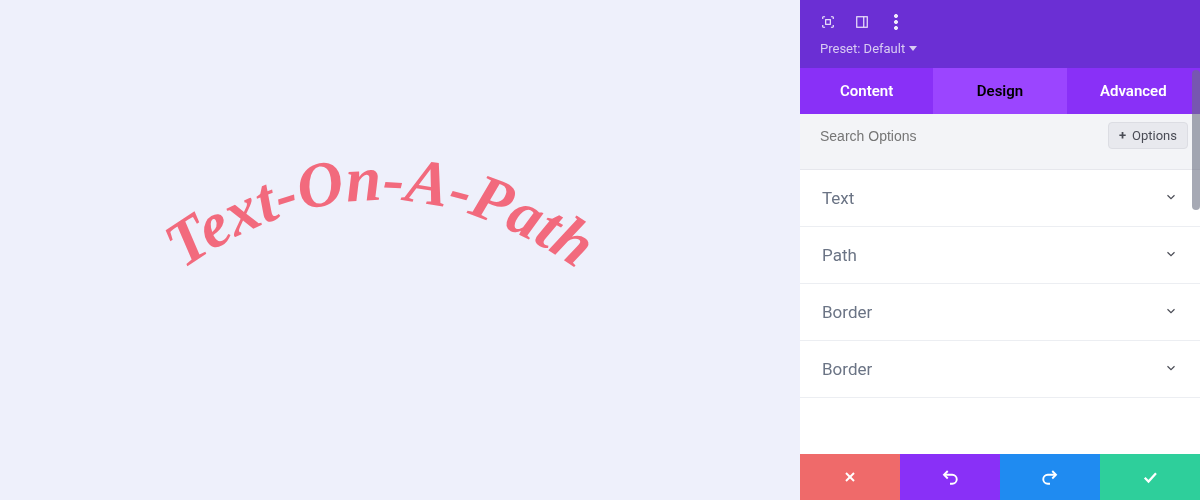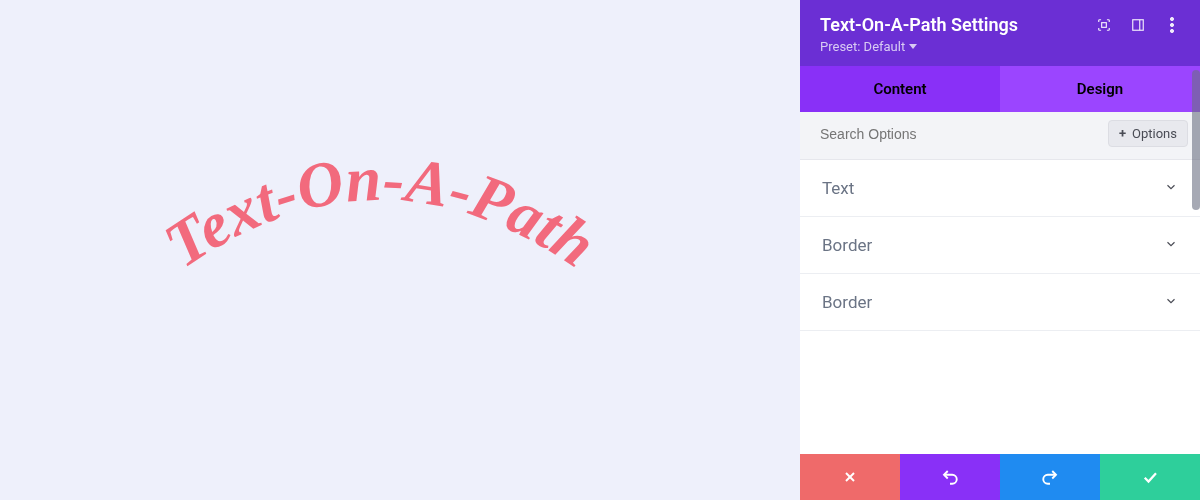--- a/index.html
+++ b/index.html
@@ -76,53 +76,54 @@
     cursor: pointer;
     opacity: 0.9;
   }
   .panel-header-icons svg { stroke: #fff; fill: none; }
   .panel-preset {
     font-size: 13px;
     color: #d8cbf3;
     display: inline-flex;
     align-items: center;
     gap: 4px;
+    margin-top: 7px;
   }
   .panel-preset .caret {
     width: 0; height: 0;
     border-left: 4px solid transparent;
     border-right: 4px solid transparent;
     border-top: 5px solid #d8cbf3;
   }
 
   .tabs {
     display: flex;
     background: #8930f7;
   }
   .tab {
     flex: 1;
     text-align: center;
     padding: 14px 0;
     font-size: 15px;
     font-weight: 600;
-    color: #000000;
+    color: #ffffff;
     cursor: pointer;
   }
   .tab.active {
     background: #9b45ff;
     color: #000000;
   }
 
   .search-row {
     display: flex;
     align-items: center;
     justify-content: space-between;
     background: #f3f4f7;
     border-bottom: 1px solid #e6e7ec;
-    padding: 8px 12px 12px 20px;
+    padding: 8px 12px 20px 20px;
   }
   .search-input {
     border: none;
     background: transparent;
     font-size: 14px;
     color: #6b7280;
     outline: none;
     flex: 1;
   }
   .filter-btn {
@@ -196,21 +197,20 @@
       </text>
     </svg>
   </div>
 
   <div class="panel">
 
     <div class="panel-scrollbar"></div>
 
     <div class="panel-header">
       <div class="panel-header-row">
-        <div class="panel-title">Text-On-A-Path Settings</div>
         <div class="panel-header-icons">
           <span class="hicon">
             <svg width="14" height="14" viewBox="0 0 24 24" stroke-width="2">
                 <rect x="8" y="8" width="8" height="8"></rect>
                 <path d="M3 3h4M3 3v4M21 3h-4M21 3v4M3 21h4M3 21v-4M21 21h-4M21 21v-4"></path>
               </svg>
           </span>
           <span class="hicon">
             <svg width="14" height="14" viewBox="0 0 24 24" stroke-width="2">
                 <rect x="3" y="3" width="18" height="18"></rect>
@@ -228,55 +228,64 @@
       </div>
       <div class="panel-preset">
         <span>Preset: Default</span>
         <span class="caret"></span>
       </div>
     </div>
 
     <div class="tabs">
       <div class="tab">Content</div>
       <div class="tab active">Design</div>
+      <div class="tab">Advanced</div>
     </div>
 
     <div class="search-row">
       <input class="search-input" type="text" placeholder="Search Options" style="">
       <div class="filter-btn">
         <span class="plus">+</span>
         <span>Options</span>
       </div>
     </div>
 
     <div class="sections">
       <div class="section">
         <span class="section-label">Text</span>
         <span class="chev">
           <svg width="14" height="14" viewBox="0 0 24 24" stroke-width="2" fill="none">
               <polyline points="6 9 12 15 18 9"></polyline>
             </svg>
         </span>
       </div>
       <div class="section">
-        <span class="section-label">Border</span>
+        <span class="section-label">Path</span>
         <span class="chev">
           <svg width="14" height="14" viewBox="0 0 24 24" stroke-width="2" fill="none">
               <polyline points="6 9 12 15 18 9"></polyline>
             </svg>
         </span>
       </div>
       <div class="section">
         <span class="section-label">Border</span>
         <span class="chev">
           <svg width="14" height="14" viewBox="0 0 24 24" stroke-width="2" fill="none">
               <polyline points="6 9 12 15 18 9"></polyline>
             </svg>
         </span>
       </div>
+      <div class="section">
+        <span class="section-label">Border</span>
+        <span class="chev">
+          <svg width="14" height="14" viewBox="0 0 24 24" stroke-width="2" fill="none">
+              <polyline points="6 9 12 15 18 9"></polyline>
+            </svg>
+        </span>
+      </div>
     </div>
 
     <div class="action-bar">
       <div class="action-btn act-cancel">
         <svg width="16" height="16" viewBox="0 0 24 24" stroke-width="3">
             <line x1="6" y1="6" x2="18" y2="18"></line>
             <line x1="6" y1="18" x2="18" y2="6"></line>
           </svg>
       </div>
       <div class="action-btn act-undo">

